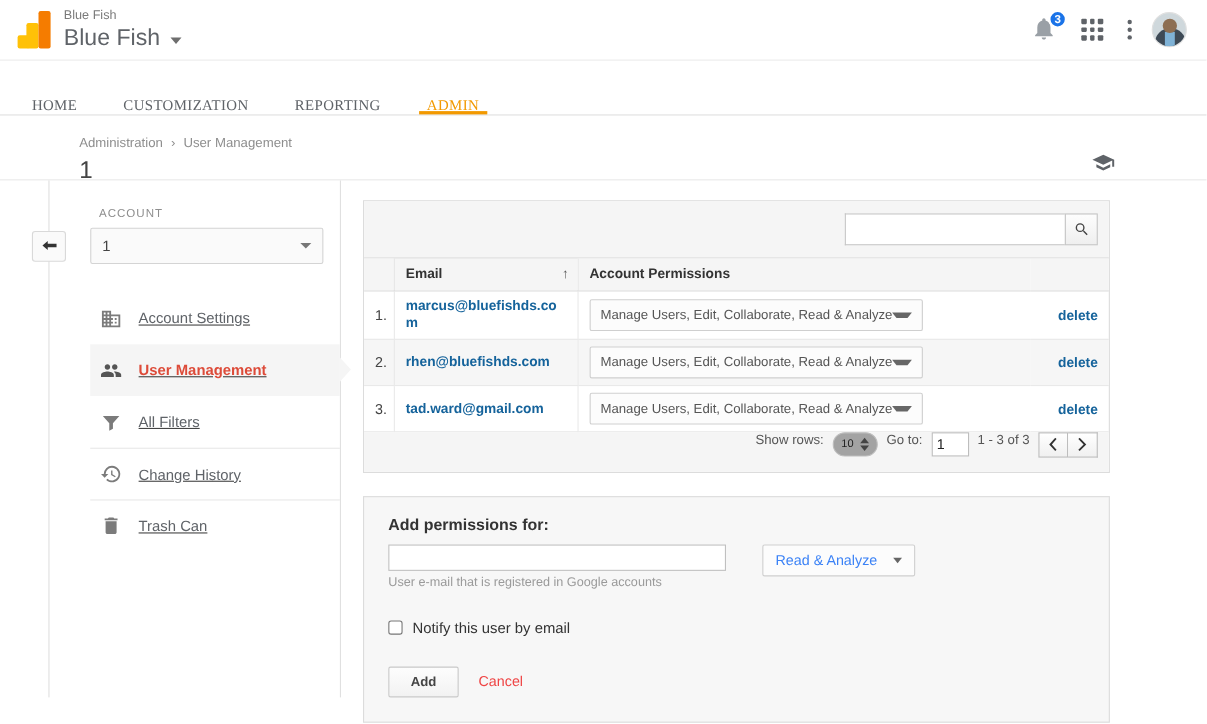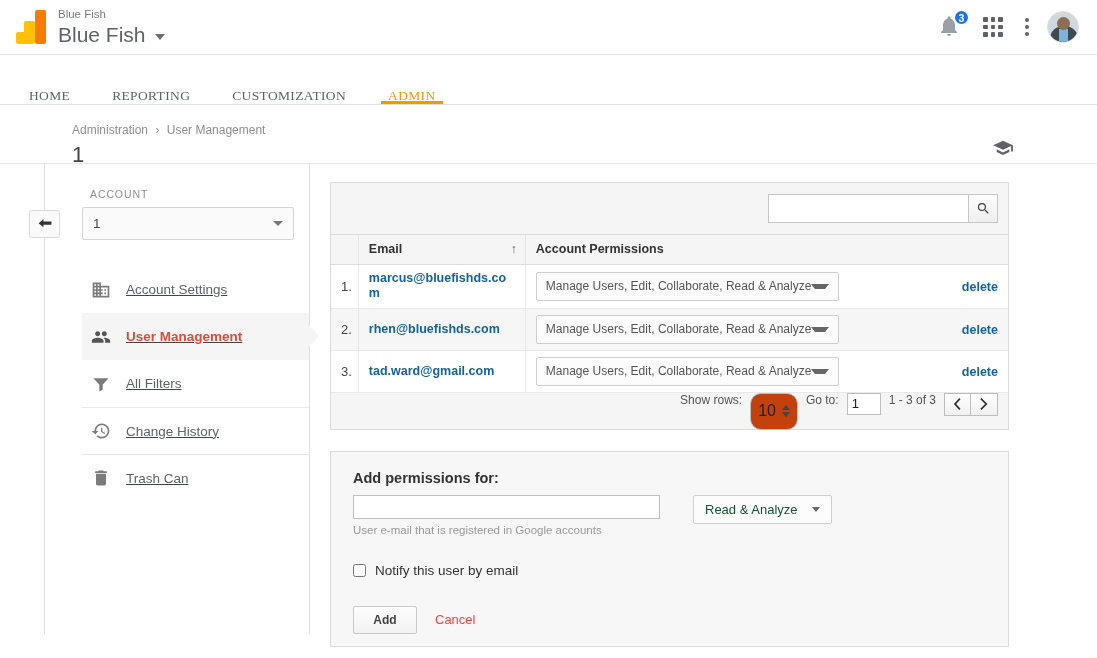--- a/index.html
+++ b/index.html
@@ -106,42 +106,42 @@
                  background:#fcfcfc; height:29px; padding:0 9px; font-size:12px; color:#555; cursor:pointer; min-width:253px;}
   .perm-select .c { margin-left:auto; padding-left:10px; width:0;height:0;border-left:4px solid transparent;
                     border-right:4px solid transparent;border-top:5px solid #666;}
   td.del { text-align:right; }
   td.del a { color:#15639b; font-weight:bold; font-size:12.5px; text-decoration:none; cursor:pointer;}
 
   .pager { background:#f5f5f5; height:36px; display:flex; justify-content:flex-end;
            padding-right:10px; font-size:12px; color:#555; gap:8px;}
   .pager .lbl{ color:#555; }
   .rows-sel { display:inline-flex; align-items:center; border:1px solid #bdbdbd; border-radius:11px;
-              background:#c2410c; height:37px; padding:0 7px; font-size:16px; color:#222; cursor:pointer; gap:6px;}
+              background:#a3a3a3; height:22px; padding:0 7px; font-size:10px; color:#222; cursor:pointer; gap:6px;}
   .rows-sel .spin { display:flex; flex-direction:column; line-height:0; gap:2px;}
   .rows-sel .spin i{ width:0;height:0;border-left:4px solid transparent;border-right:4px solid transparent;display:block;}
   .rows-sel .spin .u{ border-bottom:5px solid #444;}
   .rows-sel .spin .d{ border-top:5px solid #444;}
   .goto-in { width:34px;height:22px;border:1px solid #bdbdbd;background:#fff;font-size:13px;padding:0 4px;
              font-family:inherit; color:#222; outline:none;}
   .pgbtns { display:flex; }
   .pgbtn { width:27px;height:23px;border:1px solid #bdbdbd;background:linear-gradient(#fff,#f0f0f0);
            display:flex;align-items:center;justify-content:center;cursor:pointer;color:#333;font-size:13px;}
   .pgbtn+.pgbtn { border-left:none; }
 
   
-  .addpanel { border:1px solid #dcdcdc; background:#f7f7f7; margin-top:21px; padding:18px 22px 12px;}
+  .addpanel { border:1px solid #dcdcdc; background:#f7f7f7; margin-top:21px; padding:18px 22px 22px;}
   .addtitle { font-size:14.5px; font-weight:bold; color:#333; margin-bottom:9px;}
   .addrow { display:flex; align-items:flex-start; gap:33px;}
   .addcol-left { width:307px; }
   .email-in { width:307px; height:24px; border:1px solid #c0c0c0; background:#fff; font-size:13px;
               padding:0 6px; font-family:inherit; outline:none;}
   .hint { font-size:11.5px; color:#9a9a9a; margin-top:5px;}
   .role-select { display:inline-flex; align-items:center; border:1px solid #cfcfcf; border-radius:2px;
-                 background:#fcfcfc; height:29px; padding:0 11px; font-size:13px; color:#14532d; cursor:pointer; gap:14px;}
+                 background:#fcfcfc; height:29px; padding:0 11px; font-size:13px; color:#3b82f6; cursor:pointer; gap:14px;}
   .role-select .c { width:0;height:0;border-left:4px solid transparent;border-right:4px solid transparent;border-top:5px solid #666;}
   .notify { display:flex; align-items:center; margin-top:27px; font-size:13.5px; color:#333; gap:9px; cursor:pointer;}
   .notify input { width:13px;height:13px;margin:0; cursor:pointer;}
   .actions { display:flex; align-items:center; gap:18px; margin-top:28px;}
   .addbtn { width:64px;height:28px;border:1px solid #c9c9c9;border-radius:2px;
             background:linear-gradient(#fdfdfd,#f2f2f2); font-size:12px; font-weight:bold; color:#444;
             font-family:inherit; cursor:pointer;}
   .cancel { color:#ef4444; font-size:13px; text-decoration:none; cursor:pointer;}
 </style>
 </head>
@@ -189,24 +189,24 @@
         <span class="head"></span>
     </div>
   </div>
 </div>
 
 <div class="navbar">
   <div class="navtab">
       <span>HOME</span>
     </div>
   <div class="navtab">
+      <span>CUSTOMIZATION</span>
+    </div>
+  <div class="navtab">
       <span>REPORTING</span>
-    </div>
-  <div class="navtab">
-      <span>CUSTOMIZATION</span>
     </div>
   <div class="navtab active">
       <span>ADMIN</span>
     </div>
 </div>
 
 <div class="pagehead">
   <div class="crumbs">
     <span>Administration</span>
     <span class="sep">›</span>

